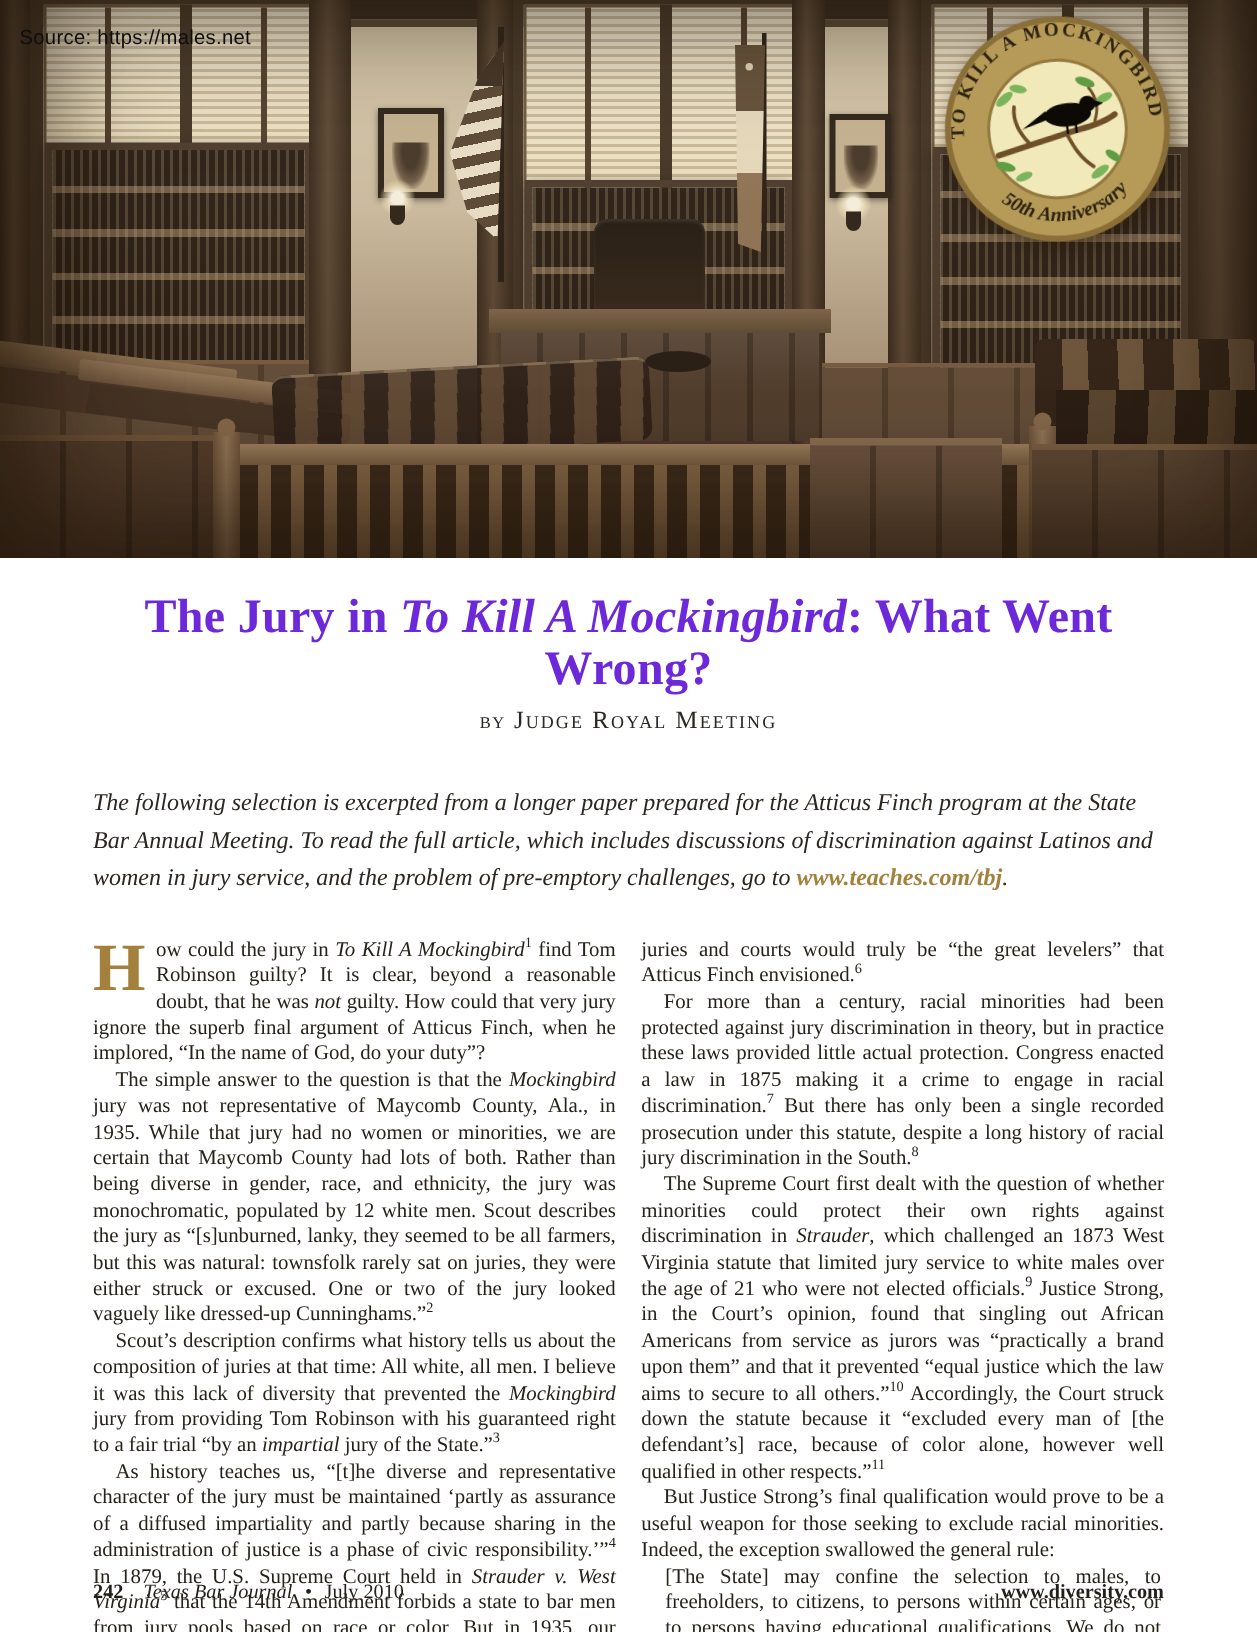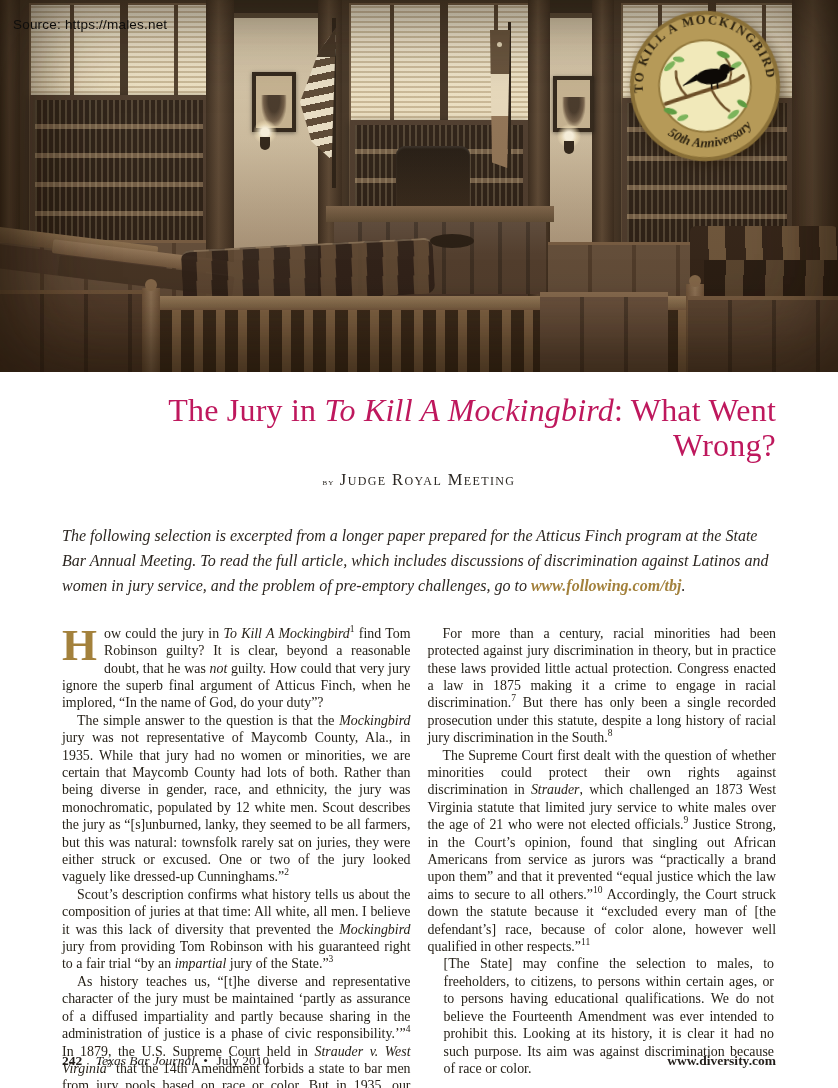--- a/index.html
+++ b/index.html
@@ -123,24 +123,24 @@
   .cast{position:absolute;inset:0;background:linear-gradient(180deg,rgba(243,228,196,.10),rgba(92,63,38,.16));pointer-events:none;}
 
   .source{position:absolute;left:13px;top:17px;font-family:"Liberation Sans",sans-serif;
     font-size:13.5px;color:#0f0e0c;letter-spacing:.2px;}
 
   .badge{position:absolute;left:627px;top:8px;width:156px;height:156px;transform:rotate(-6deg);
     filter:drop-shadow(3px 5px 7px rgba(40,25,10,.55));}
 
   
   .content{position:absolute;left:62px;top:372px;width:714px;}
-  h1.title{margin:21px 0 0;text-align:right;font-size:32px;font-weight:400;color:#be185d;letter-spacing:.2px;line-height:1.1;}
+  h1.title{margin:21px 0 0;text-align:center;font-size:32px;font-weight:700;color:#6d28d9;letter-spacing:.2px;line-height:1.1;}
   .title .it{font-style:italic;}
   .byline{text-align:center;margin-top:7px;font-variant:small-caps;font-size:16.5px;letter-spacing:1.4px;color:#2b2722;}
-  .byline .by{font-size:10px;letter-spacing:1px;}
+  .byline .by{font-size:15px;letter-spacing:1px;}
   .intro{font-style:italic;font-size:16px;line-height:1.55;margin:34px 0 0;color:#2c2620;}
   .lnk{color:#a3813c;font-weight:700;}
   .cols{display:flex;gap:17px;margin-top:26px;}
   .col{width:348.5px;text-align:justify;font-size:13.9px;line-height:17.4px;color:#272219;}
   .col p{margin:0;text-indent:15px;}
   .col p.first,.col p.noind,.col p.quote{text-indent:0;}
   .col p.quote{margin-left:16px;margin-right:2px;}
   .dropcap{float:left;font-size:45px;line-height:35px;padding:3px 7px 0 0;color:#a3813c;font-weight:700;}
   .it{font-style:italic;}
   sup{font-size:9.5px;line-height:0;}
@@ -257,31 +257,33 @@
 
   <div class="source">Source: https://males.net</div>
 </div>
 
 <div class="content">
   <h1 class="title"><span>The Jury in </span><span class="it">To Kill A Mockingbird</span><span>: What Went Wrong?</span></h1>
   <div class="byline">
     <span class="by">by</span>
     <span class="byname">Judge Royal Meeting</span>
   </div>
-  <p class="intro"><span>The following selection is excerpted from a longer paper prepared for the Atticus Finch program at the State Bar Annual Meeting. To read the full article, which includes discussions of discrimination against Latinos and women in jury service, and the problem of pre-emptory challenges, go to </span><span class="lnk">www.following.com/tbj</span><span>.</span></p>
+  <p class="intro"><span>The following selection is excerpted from a longer paper prepared for the Atticus Finch program at the State Bar Annual Meeting. To read the full article, which includes discussions of discrimination against Latinos and women in jury service, and the problem of pre-emptory challenges, go to </span><span class="lnk">www.teaches.com/tbj</span><span>.</span></p>
   <div class="cols">
     <div class="col">
         <p class="para first"><span class="dropcap">H</span><span>ow could the jury in </span><span class="it">To Kill A Mockingbird</span><sup>1</sup><span> find Tom Robinson guilty? It is clear, beyond a reasonable doubt, that he was </span><span class="it">not</span><span> guilty. How could that very jury ignore the superb final argument of Atticus Finch, when he implored, “In the name of God, do your duty”?</span></p>
         <p class="para"><span>The simple answer to the question is that the </span><span class="it">Mockingbird</span><span> jury was not representative of Maycomb County, Ala., in 1935. While that jury had no women or minorities, we are certain that Maycomb County had lots of both. Rather than being diverse in gender, race, and ethnicity, the jury was monochromatic, populated by 12 white men. Scout describes the jury as “[s]unburned, lanky, they seemed to be all farmers, but this was natural: townsfolk rarely sat on juries, they were either struck or excused. One or two of the jury looked vaguely like dressed-up Cunninghams.”</span><sup>2</sup></p>
         <p class="para"><span>Scout’s description confirms what history tells us about the composition of juries at that time: All white, all men. I believe it was this lack of diversity that prevented the </span><span class="it">Mockingbird</span><span> jury from providing Tom Robinson with his guaranteed right to a fair trial “by an </span><span class="it">impartial</span><span> jury of the State.”</span><sup>3</sup></p>
         <p class="para"><span>As history teaches us, “[t]he diverse and representative character of the jury must be maintained ‘partly as assurance of a diffused impartiality and partly because sharing in the administration of justice is a phase of civic responsibility.’”</span><sup>4</sup><span> In 1879, the U.S. Supreme Court held in </span><span class="it">Strauder v. West Virginia</span><sup>5</sup><span> that the 14th Amendment forbids a state to bar men from jury pools based on race or color. But in 1935, our country, especially in southern states like Alabama, still had far to go before</span></p>
       </div>
     <div class="col">
+        <p class="para noind"><span>juries and courts would truly be “the great levelers” that Atticus Finch envisioned.</span><sup>6</sup></p>
         <p class="para"><span>For more than a century, racial minorities had been protected against jury discrimination in theory, but in practice these laws provided little actual protection. Congress enacted a law in 1875 making it a crime to engage in racial discrimination.</span><sup>7</sup><span> But there has only been a single recorded prosecution under this statute, despite a long history of racial jury discrimination in the South.</span><sup>8</sup></p>
         <p class="para"><span>The Supreme Court first dealt with the question of whether minorities could protect their own rights against discrimination in </span><span class="it">Strauder</span><span>, which challenged an 1873 West Virginia statute that limited jury service to white males over the age of 21 who were not elected officials.</span><sup>9</sup><span> Justice Strong, in the Court’s opinion, found that singling out African Americans from service as jurors was “practically a brand upon them” and that it prevented “equal justice which the law aims to secure to all others.”</span><sup>10</sup><span> Accordingly, the Court struck down the statute because it “excluded every man of [the defendant’s] race, because of color alone, however well qualified in other respects.”</span><sup>11</sup></p>
+        <p class="para"><span>But Justice Strong’s final qualification would prove to be a useful weapon for those seeking to exclude racial minorities. Indeed, the exception swallowed the general rule:</span></p>
         <p class="para quote"><span>[The State] may confine the selection to males, to freeholders, to citizens, to persons within certain ages, or to persons having educational qualifications. We do not believe the Fourteenth Amendment was ever intended to prohibit this. Looking at its history, it is clear it had no such purpose. Its aim was against discrimination because of race or color.</span></p>
       </div>
   </div>
 </div>
 
 <div class="pfooter">
   <div class="f-left">
     <span class="pnum">242</span>
     <span class="jname">Texas Bar Journal</span>
     <span class="bullet">•</span>

